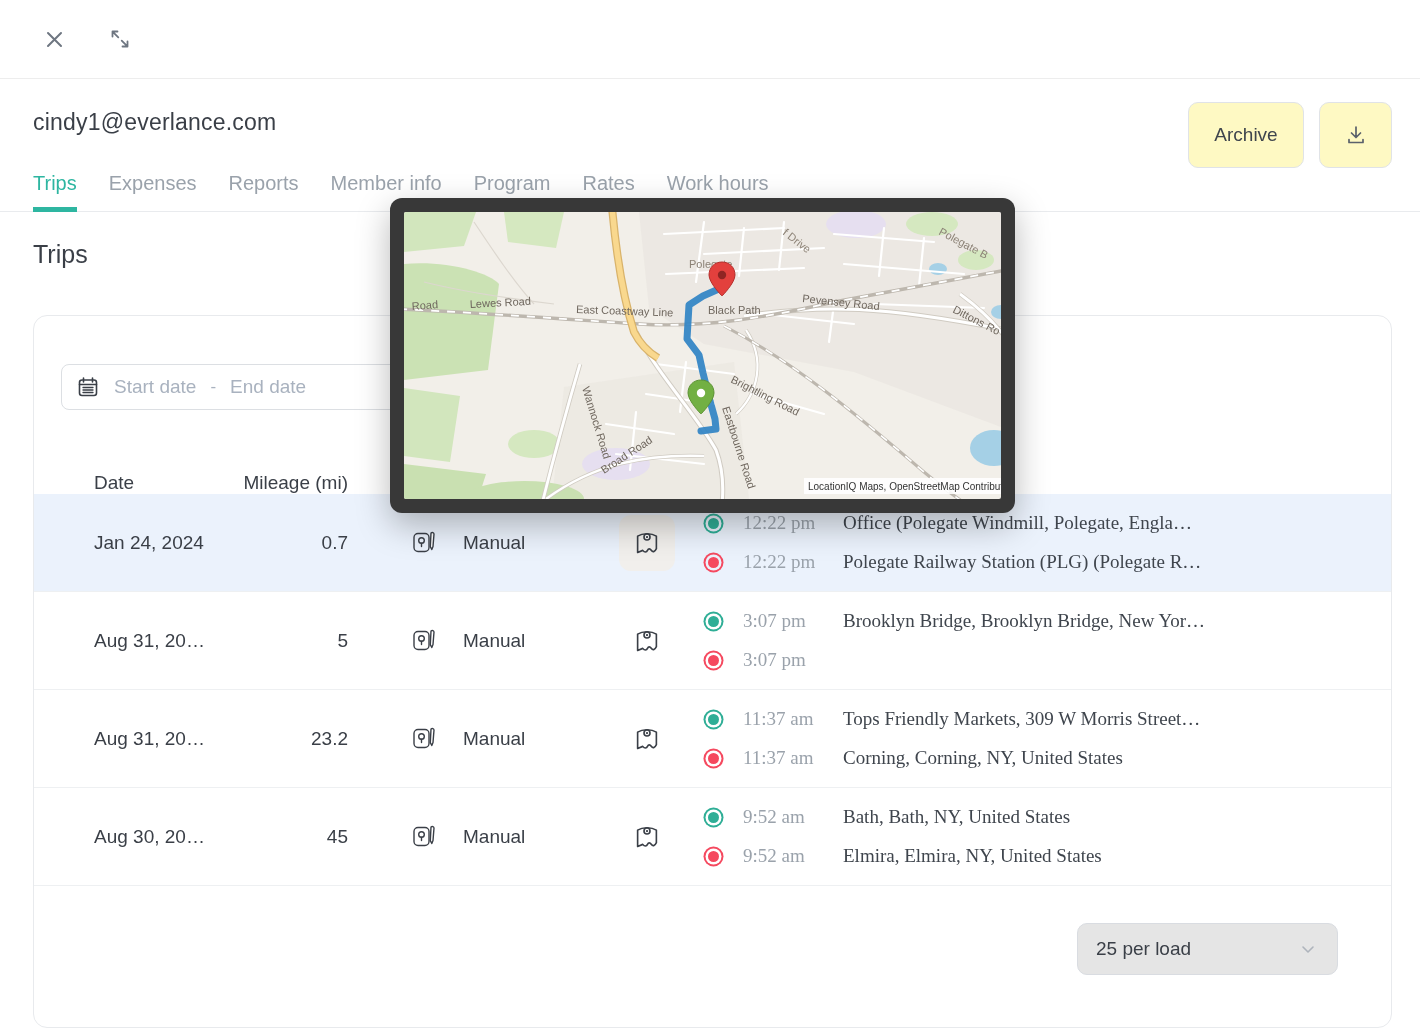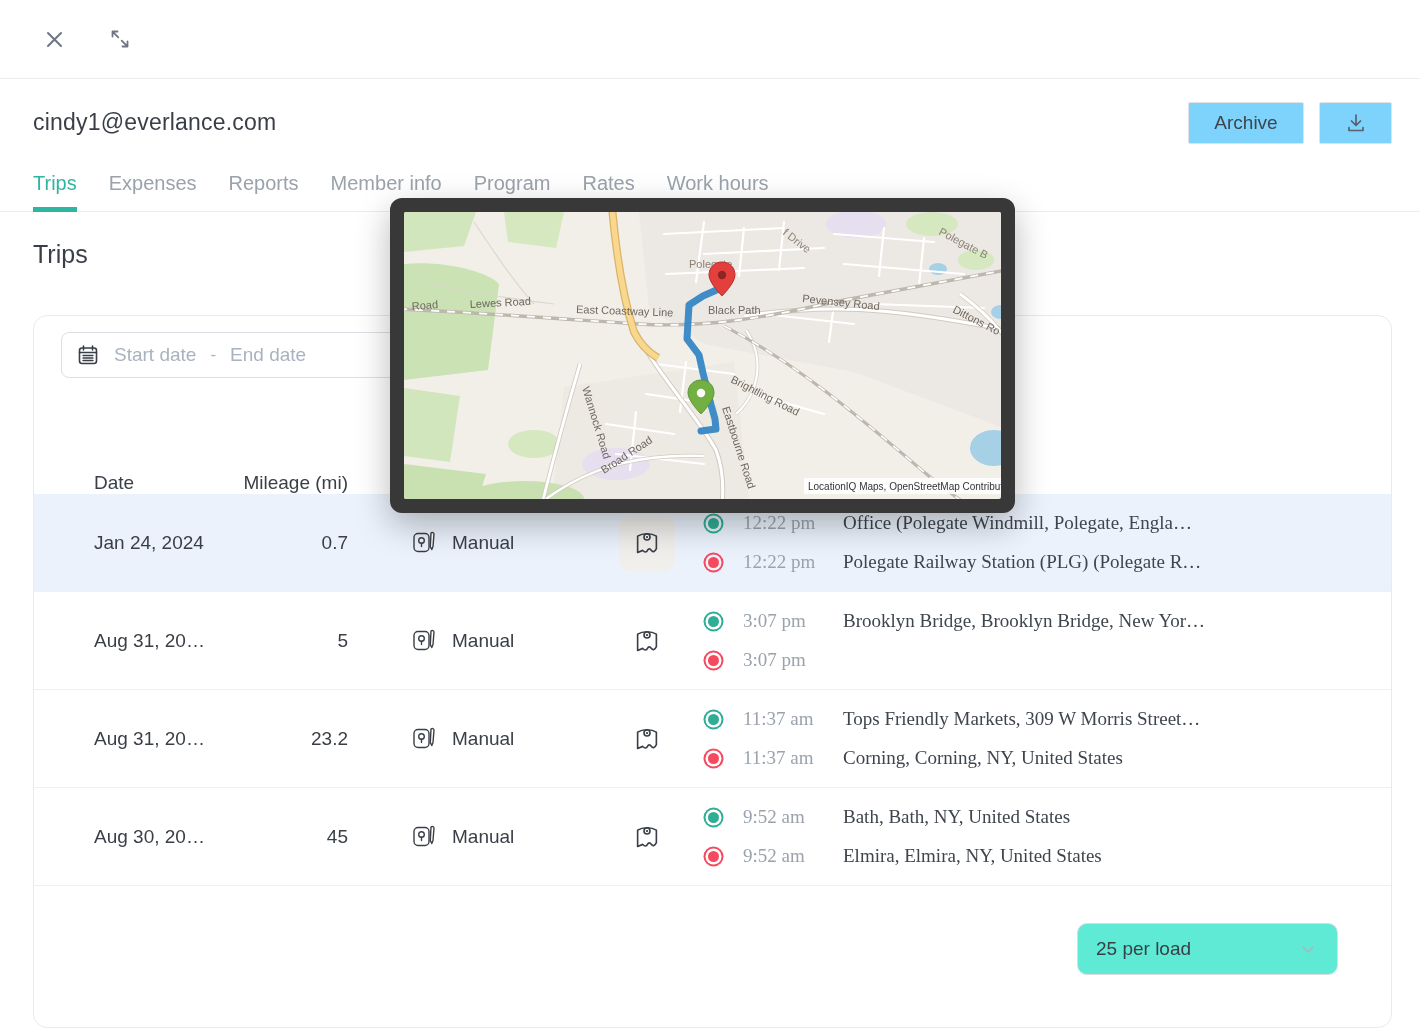--- a/index.html
+++ b/index.html
@@ -8,62 +8,62 @@
 
   
   .topbar { height:79px; border-bottom:1px solid #ededed; display:flex; align-items:center; padding-left:40px; gap:38px; background:#fff; }
   .icon-btn { background:none; border:none; cursor:pointer; width:28px; height:28px; display:flex; align-items:center; justify-content:center; color:#6e7681; }
   .icon-btn svg { stroke:#6e7681; }
 
   
   .header { position:relative; padding:30px 0 0 33px; }
   .page-title { font-size:23px; font-weight:500; letter-spacing:.2px; color:#3a3f47; }
   .header-actions { position:absolute; top:23px; right:28px; display:flex; gap:15px; }
-  .btn { background:#7dd3fc; border:1px solid #e0e3e7; border-radius:2px; height:42px; font-size:19px; color:#3f454d; cursor:pointer; font-family:inherit; }
+  .btn { background:#fef9c3; border:1px solid #e0e3e7; border-radius:10px; height:66px; font-size:19px; color:#3f454d; cursor:pointer; font-family:inherit; }
   .btn-archive { width:116px; }
   .btn-download { width:73px; display:flex; align-items:center; justify-content:center; }
 
   
   .tabs { display:flex; gap:32px; padding-left:33px; margin-top:36px; border-bottom:1px solid #e9ebee; }
   .tab { font-size:20px; color:#9aa2ab; padding-bottom:16px; position:relative; cursor:pointer; white-space:nowrap; }
   .tab.active { color:#2eb6a1; }
   .tab.active::after { content:""; position:absolute; left:0; right:0; bottom:-1px; height:5px; background:#2eb6a1; }
 
   
   .section-title { font-size:25px; font-weight:500; color:#3a3f47; margin:28px 0 0 33px; }
 
   .card { position:absolute; left:33px; top:315px; width:1359px; height:713px; border:1px solid #e8eaed; border-radius:14px; background:#fff; }
 
-  .date-filter { position:absolute; left:27px; top:16px; width:420px; height:46px; border:1px solid #dcdfe3; border-radius:8px; display:flex; align-items:center; gap:14px; padding:0 14px; cursor:pointer; background:#fff; }
+  .date-filter { position:absolute; left:27px; top:48px; width:420px; height:46px; border:1px solid #dcdfe3; border-radius:8px; display:flex; align-items:center; gap:14px; padding:0 14px; cursor:pointer; background:#fff; }
   .date-filter .ph { color:#a9b2bf; font-size:19px; }
   .date-filter .sep { color:#a9b2bf; font-size:17px; }
 
   .thead { display:flex; align-items:flex-end; height:66px; margin-top:112px; font-size:19px; color:#3a3f47; }
   .th-date { width:190px; padding-left:60px; }
   .th-mileage { width:124px; text-align:right; }
 
   .trip-row { display:flex; align-items:center; height:98px; border-bottom:1px solid #eef0f2; font-size:19px; }
   .trip-row.selected { background:#ebf2fc; }
   .cell-date { width:190px; padding-left:60px; white-space:nowrap; color:#3a3f47; }
   .cell-mileage { width:124px; text-align:right; color:#3a3f47; }
-  .cell-type { margin-left:63px; width:150px; display:flex; align-items:center; gap:14px; color:#3a3f47; }
+  .cell-type { margin-left:63px; width:150px; display:flex; align-items:center; gap:25px; color:#3a3f47; }
   .map-btn { margin-left:58px; width:56px; height:56px; border:none; background:transparent; border-radius:12px; display:flex; align-items:center; justify-content:center; cursor:pointer; flex:none; }
   .map-btn.active { background:#f1efec; }
   .details { margin-left:30px; display:flex; flex-direction:column;font-family:Liberation Serif, serif; }
   .detail-line { display:flex; align-items:center; height:39px; }
   .dot { width:11px; height:11px; border-radius:50%; flex:none; margin:0 24px 0 3px; }
   .dot.green { background:#2fae96; box-shadow:0 0 0 2.5px #fff, 0 0 0 4.5px #2fae96; }
   .dot.red { background:#f5495f; box-shadow:0 0 0 2.5px #fff, 0 0 0 4.5px #f5495f; }
   .trip-row.selected .dot.green { box-shadow:0 0 0 2.5px #ebf2fc, 0 0 0 4.5px #2fae96; }
   .trip-row.selected .dot.red { box-shadow:0 0 0 2.5px #ebf2fc, 0 0 0 4.5px #f5495f; }
   .time { width:100px; color:#9aa2ab; white-space:nowrap; }
   .loc { color:#3f454d; white-space:nowrap; max-width:445px; overflow:hidden; }
 
   .pagination { display:flex; justify-content:flex-end; padding:37px 53px 0 0; }
-  .per-load { width:261px; height:52px; border:1px solid #d9dce1; border-radius:10px; display:flex; align-items:center; justify-content:space-between; padding:0 20px 0 18px; font-size:19px; color:#3a3f47; background:#5eead4; cursor:pointer; }
+  .per-load { width:261px; height:52px; border:1px solid #d9dce1; border-radius:10px; display:flex; align-items:center; justify-content:space-between; padding:0 20px 0 18px; font-size:19px; color:#3a3f47; background:#e5e5e5; cursor:pointer; }
 
   
   .map-popup { position:absolute; left:390px; top:198px; width:625px; height:315px; background:#383838; border-radius:12px; padding:14px; box-shadow:0 12px 34px rgba(0,0,0,.28); }
   .map-canvas { width:597px; height:287px; border-radius:2px; overflow:hidden; display:block; }
   .map-label { font-size:11px; fill:#6f675e; }
   .map-label.lt { fill:#8c8276; }
   .attribution-box { fill:#ffffff; opacity:.88; }
   .attribution-text { font-size:10px; fill:#333; }
 </style>
 </head>

